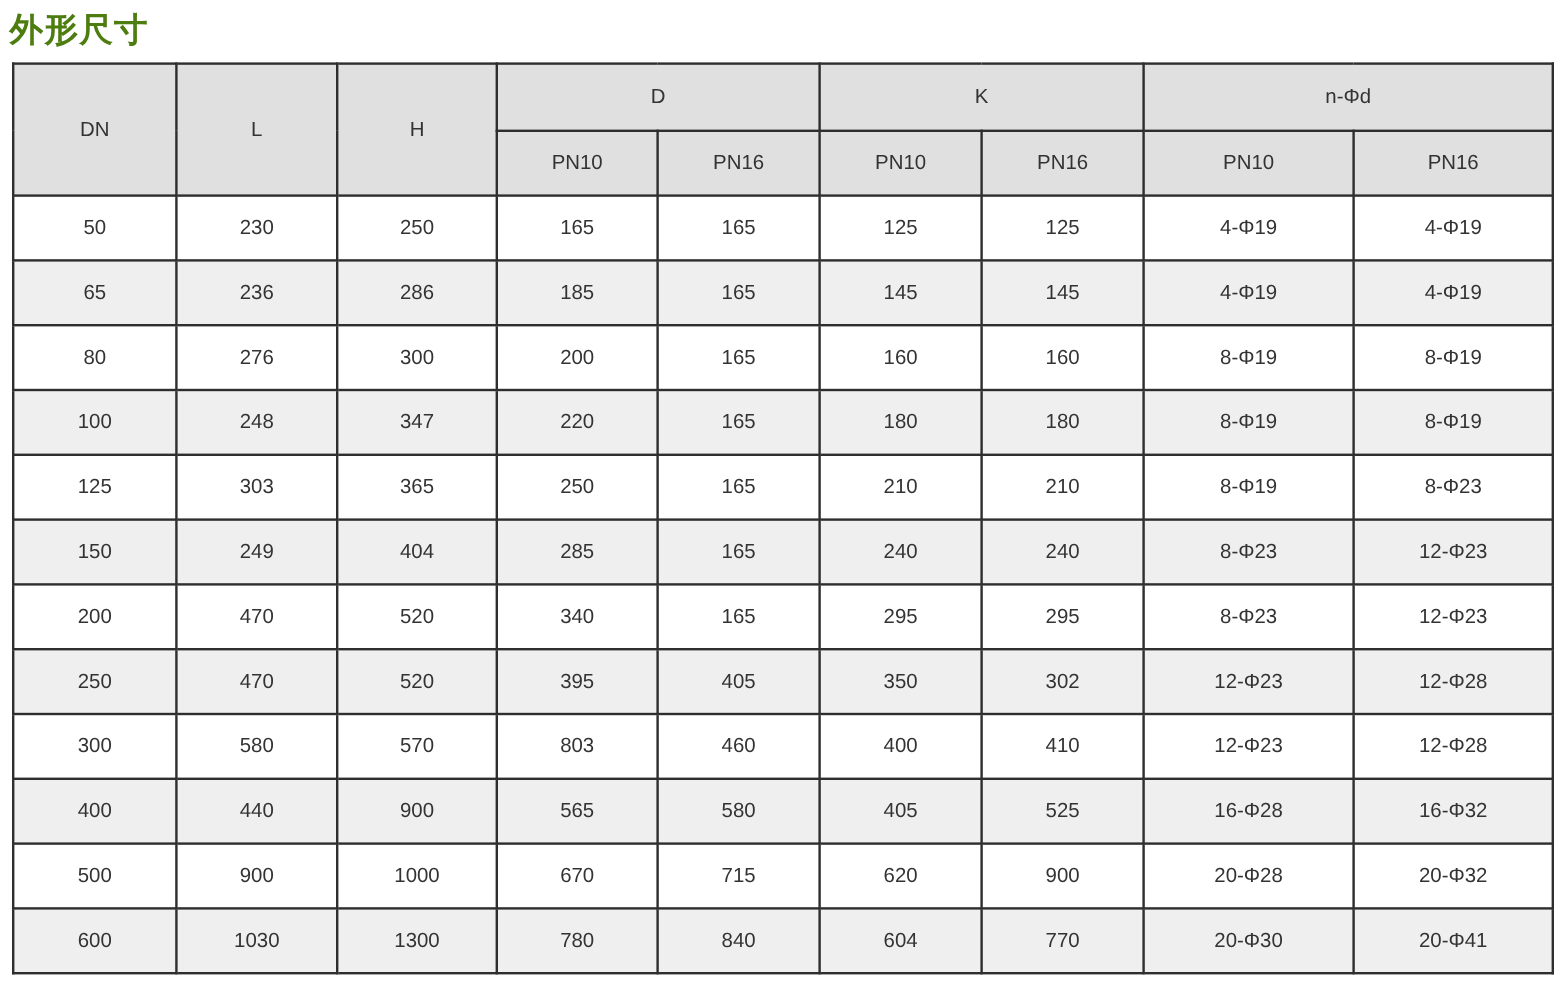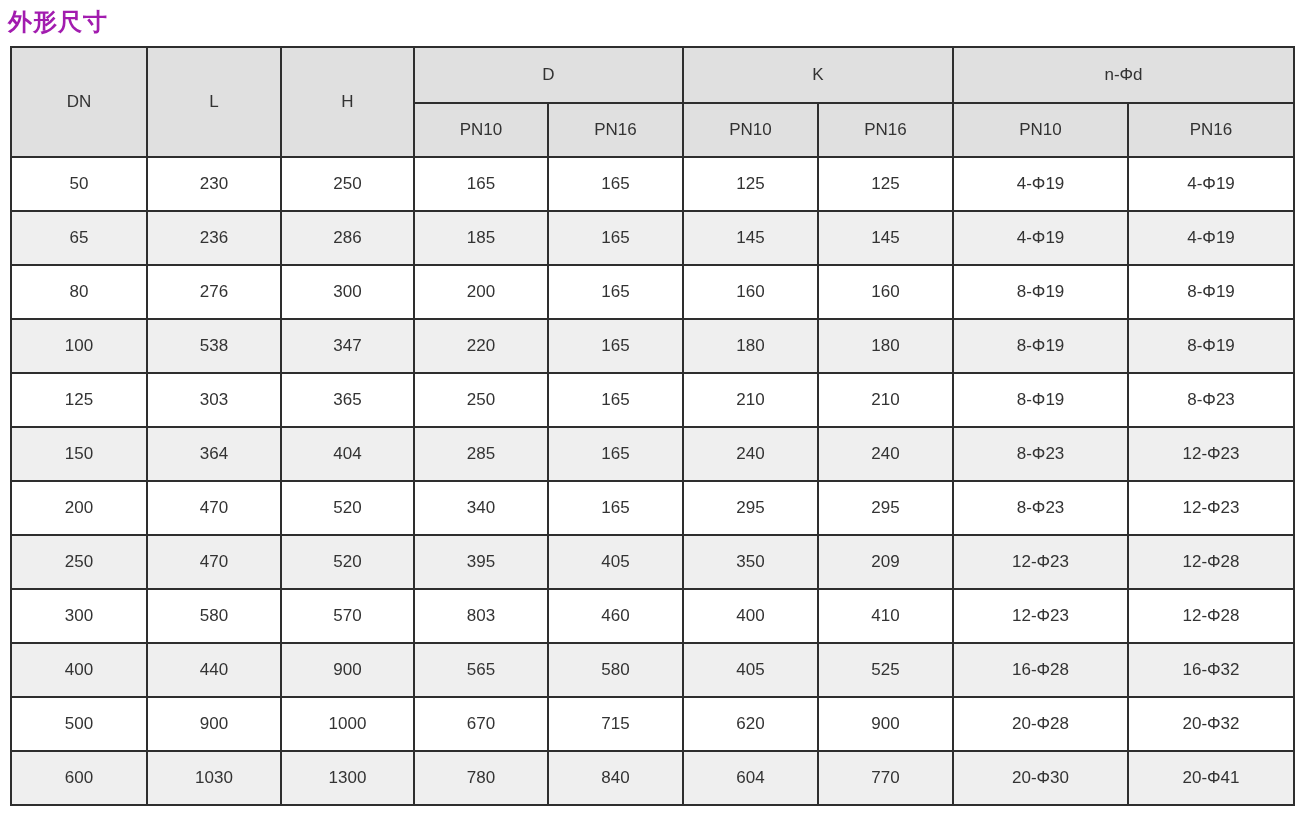--- a/index.html
+++ b/index.html
@@ -11,23 +11,23 @@
   *{box-sizing:border-box;}
   html,body{margin:0;padding:0;background:#ffffff;}
   body{
     font-family:"Liberation Sans","DejaVu Sans",sans-serif;
     color:var(--text-color);
     width:1300px;
     height:821px;
     overflow:hidden;
   }
   .page-title{
-    font-size:24px;
+    font-size:28px;
     font-weight:700;
-    color:#a21caf;
+    color:#4d7c0f;
     margin:6px 0 8px 8px;
     letter-spacing:1px;
   }
   table.dim-table{
     border-collapse:collapse;
     table-layout:fixed;
     margin-left:10px;
     width:1283px;
   }
   .dim-table th,
@@ -116,21 +116,21 @@
         <td>300</td>
         <td>200</td>
         <td>165</td>
         <td>160</td>
         <td>160</td>
         <td>8-Φ19</td>
         <td>8-Φ19</td>
       </tr>
       <tr class="alt">
         <td>100</td>
-        <td>538</td>
+        <td>248</td>
         <td>347</td>
         <td>220</td>
         <td>165</td>
         <td>180</td>
         <td>180</td>
         <td>8-Φ19</td>
         <td>8-Φ19</td>
       </tr>
       <tr>
         <td>125</td>
@@ -138,21 +138,21 @@
         <td>365</td>
         <td>250</td>
         <td>165</td>
         <td>210</td>
         <td>210</td>
         <td>8-Φ19</td>
         <td>8-Φ23</td>
       </tr>
       <tr class="alt">
         <td>150</td>
-        <td>364</td>
+        <td>249</td>
         <td>404</td>
         <td>285</td>
         <td>165</td>
         <td>240</td>
         <td>240</td>
         <td>8-Φ23</td>
         <td>12-Φ23</td>
       </tr>
       <tr>
         <td>200</td>
@@ -165,21 +165,21 @@
         <td>8-Φ23</td>
         <td>12-Φ23</td>
       </tr>
       <tr class="alt">
         <td>250</td>
         <td>470</td>
         <td>520</td>
         <td>395</td>
         <td>405</td>
         <td>350</td>
-        <td>209</td>
+        <td>302</td>
         <td>12-Φ23</td>
         <td>12-Φ28</td>
       </tr>
       <tr>
         <td>300</td>
         <td>580</td>
         <td>570</td>
         <td>803</td>
         <td>460</td>
         <td>400</td>

